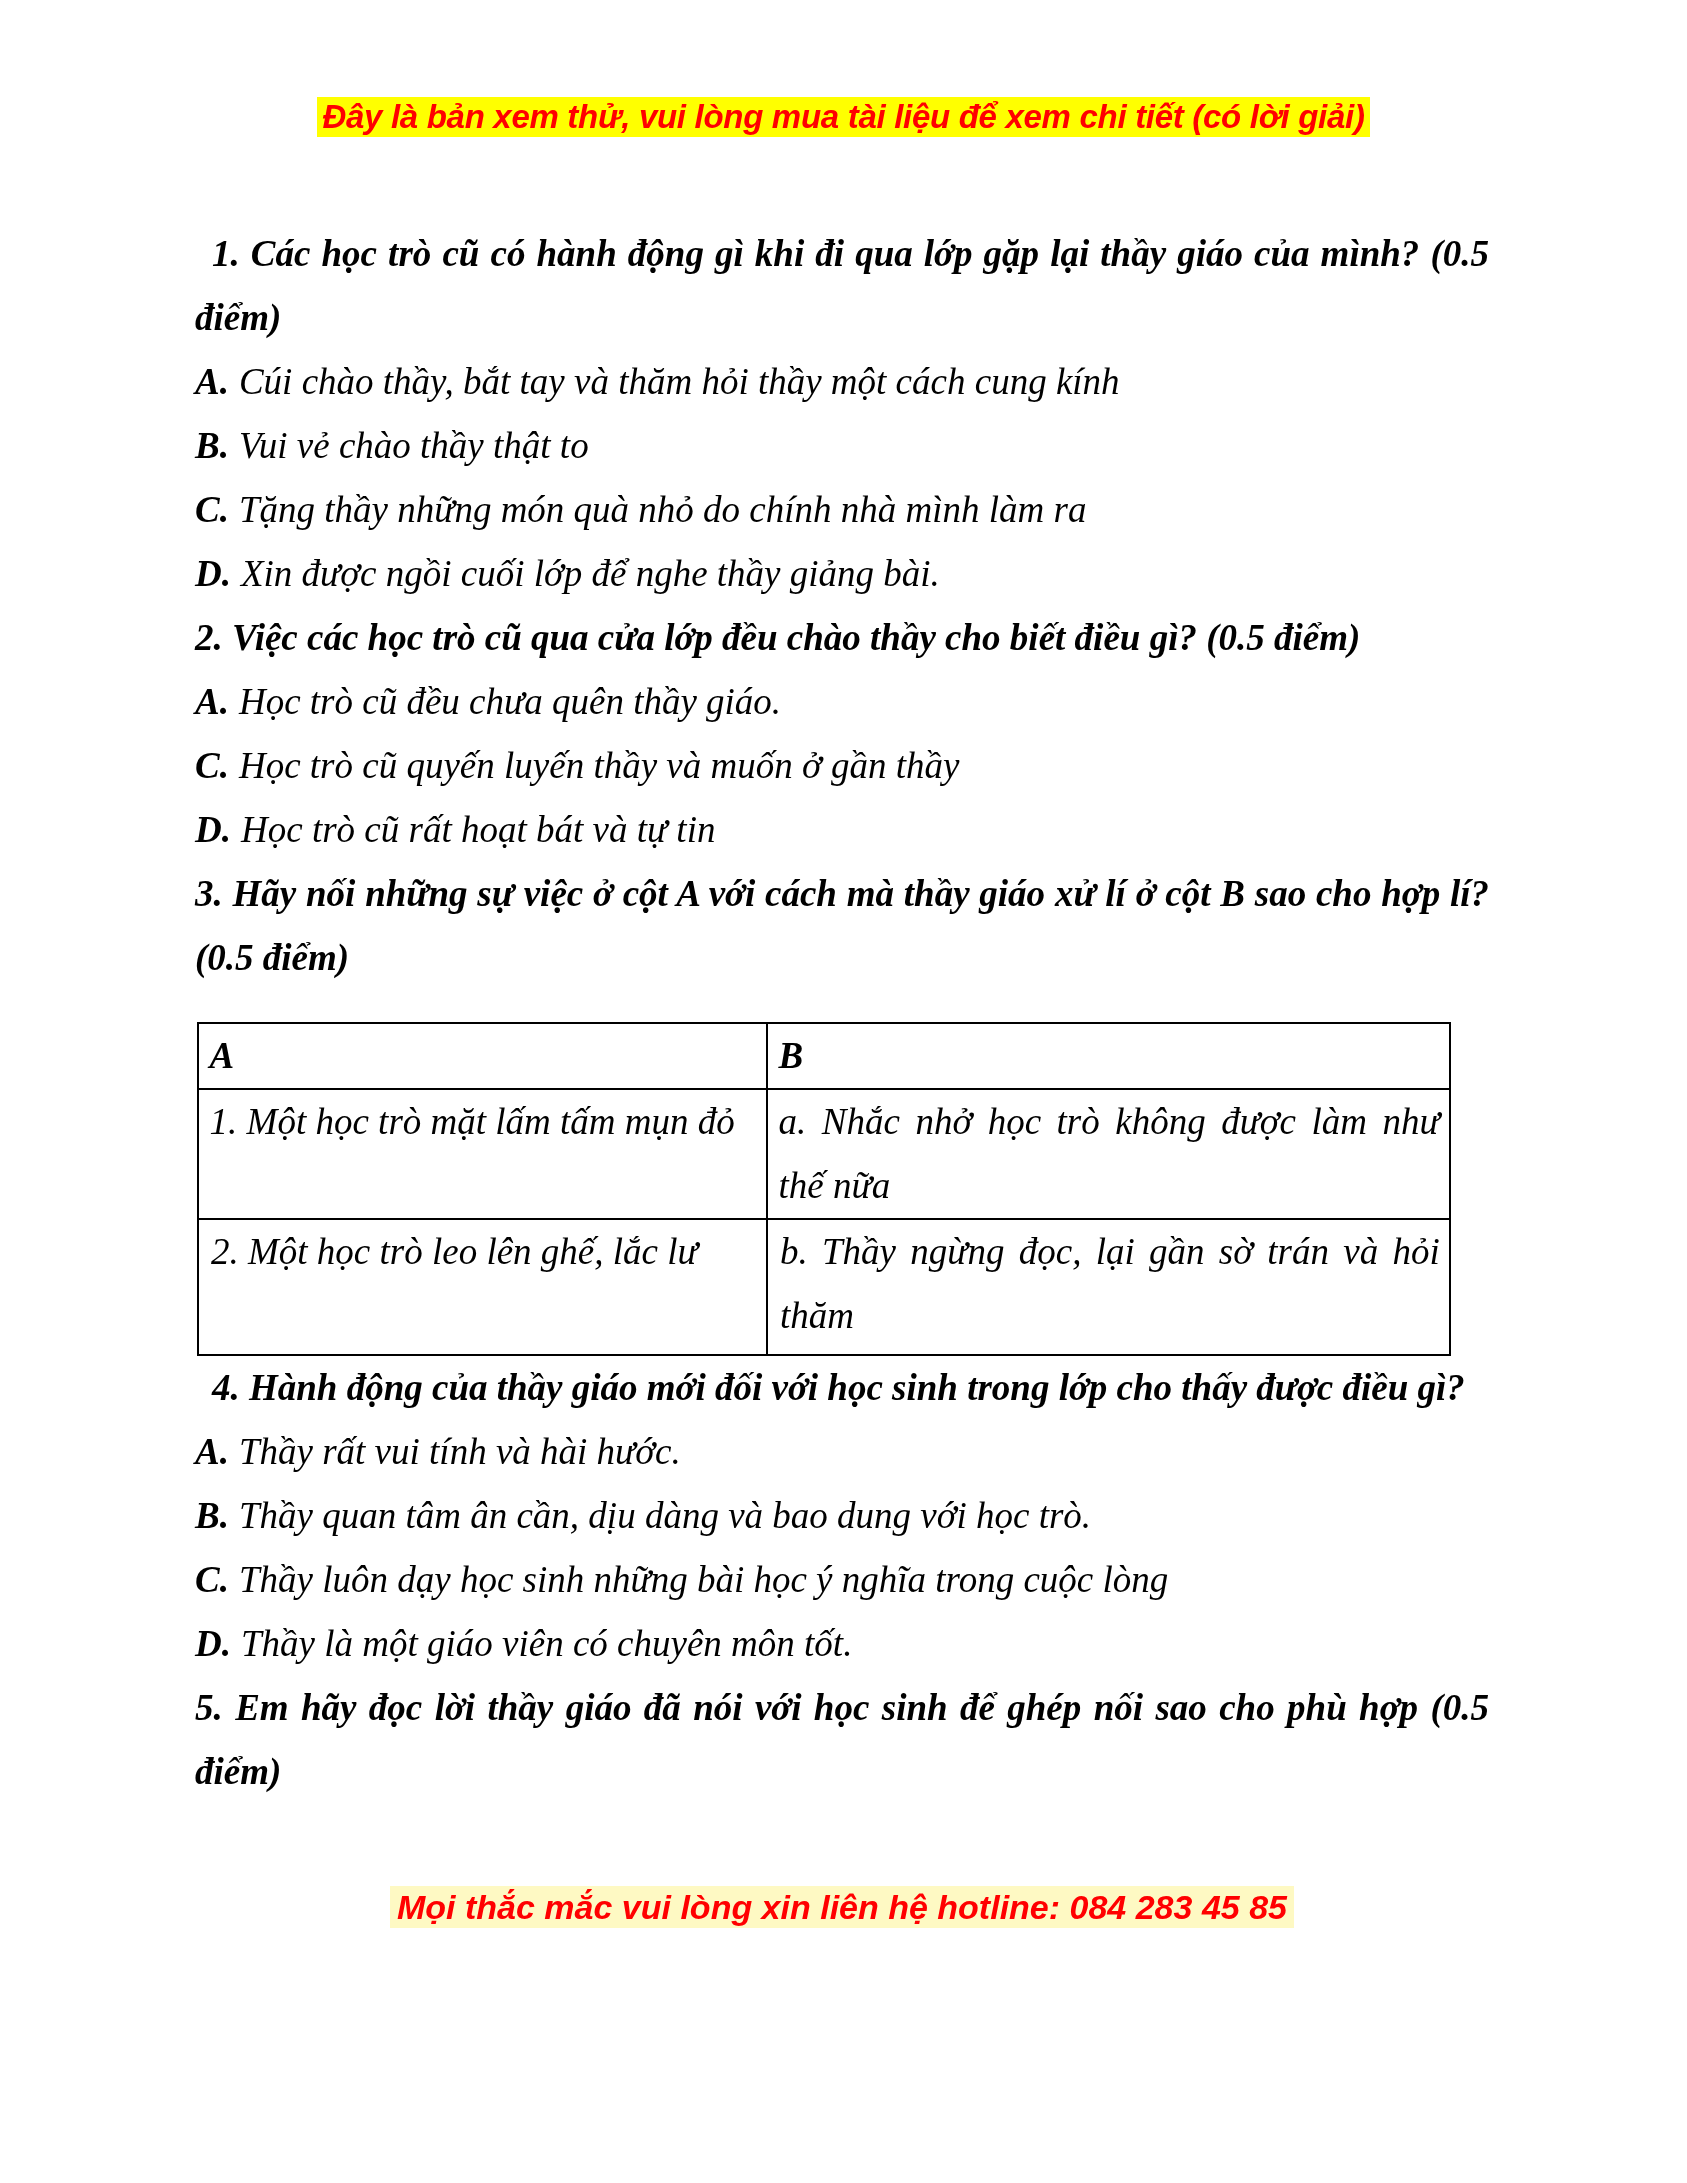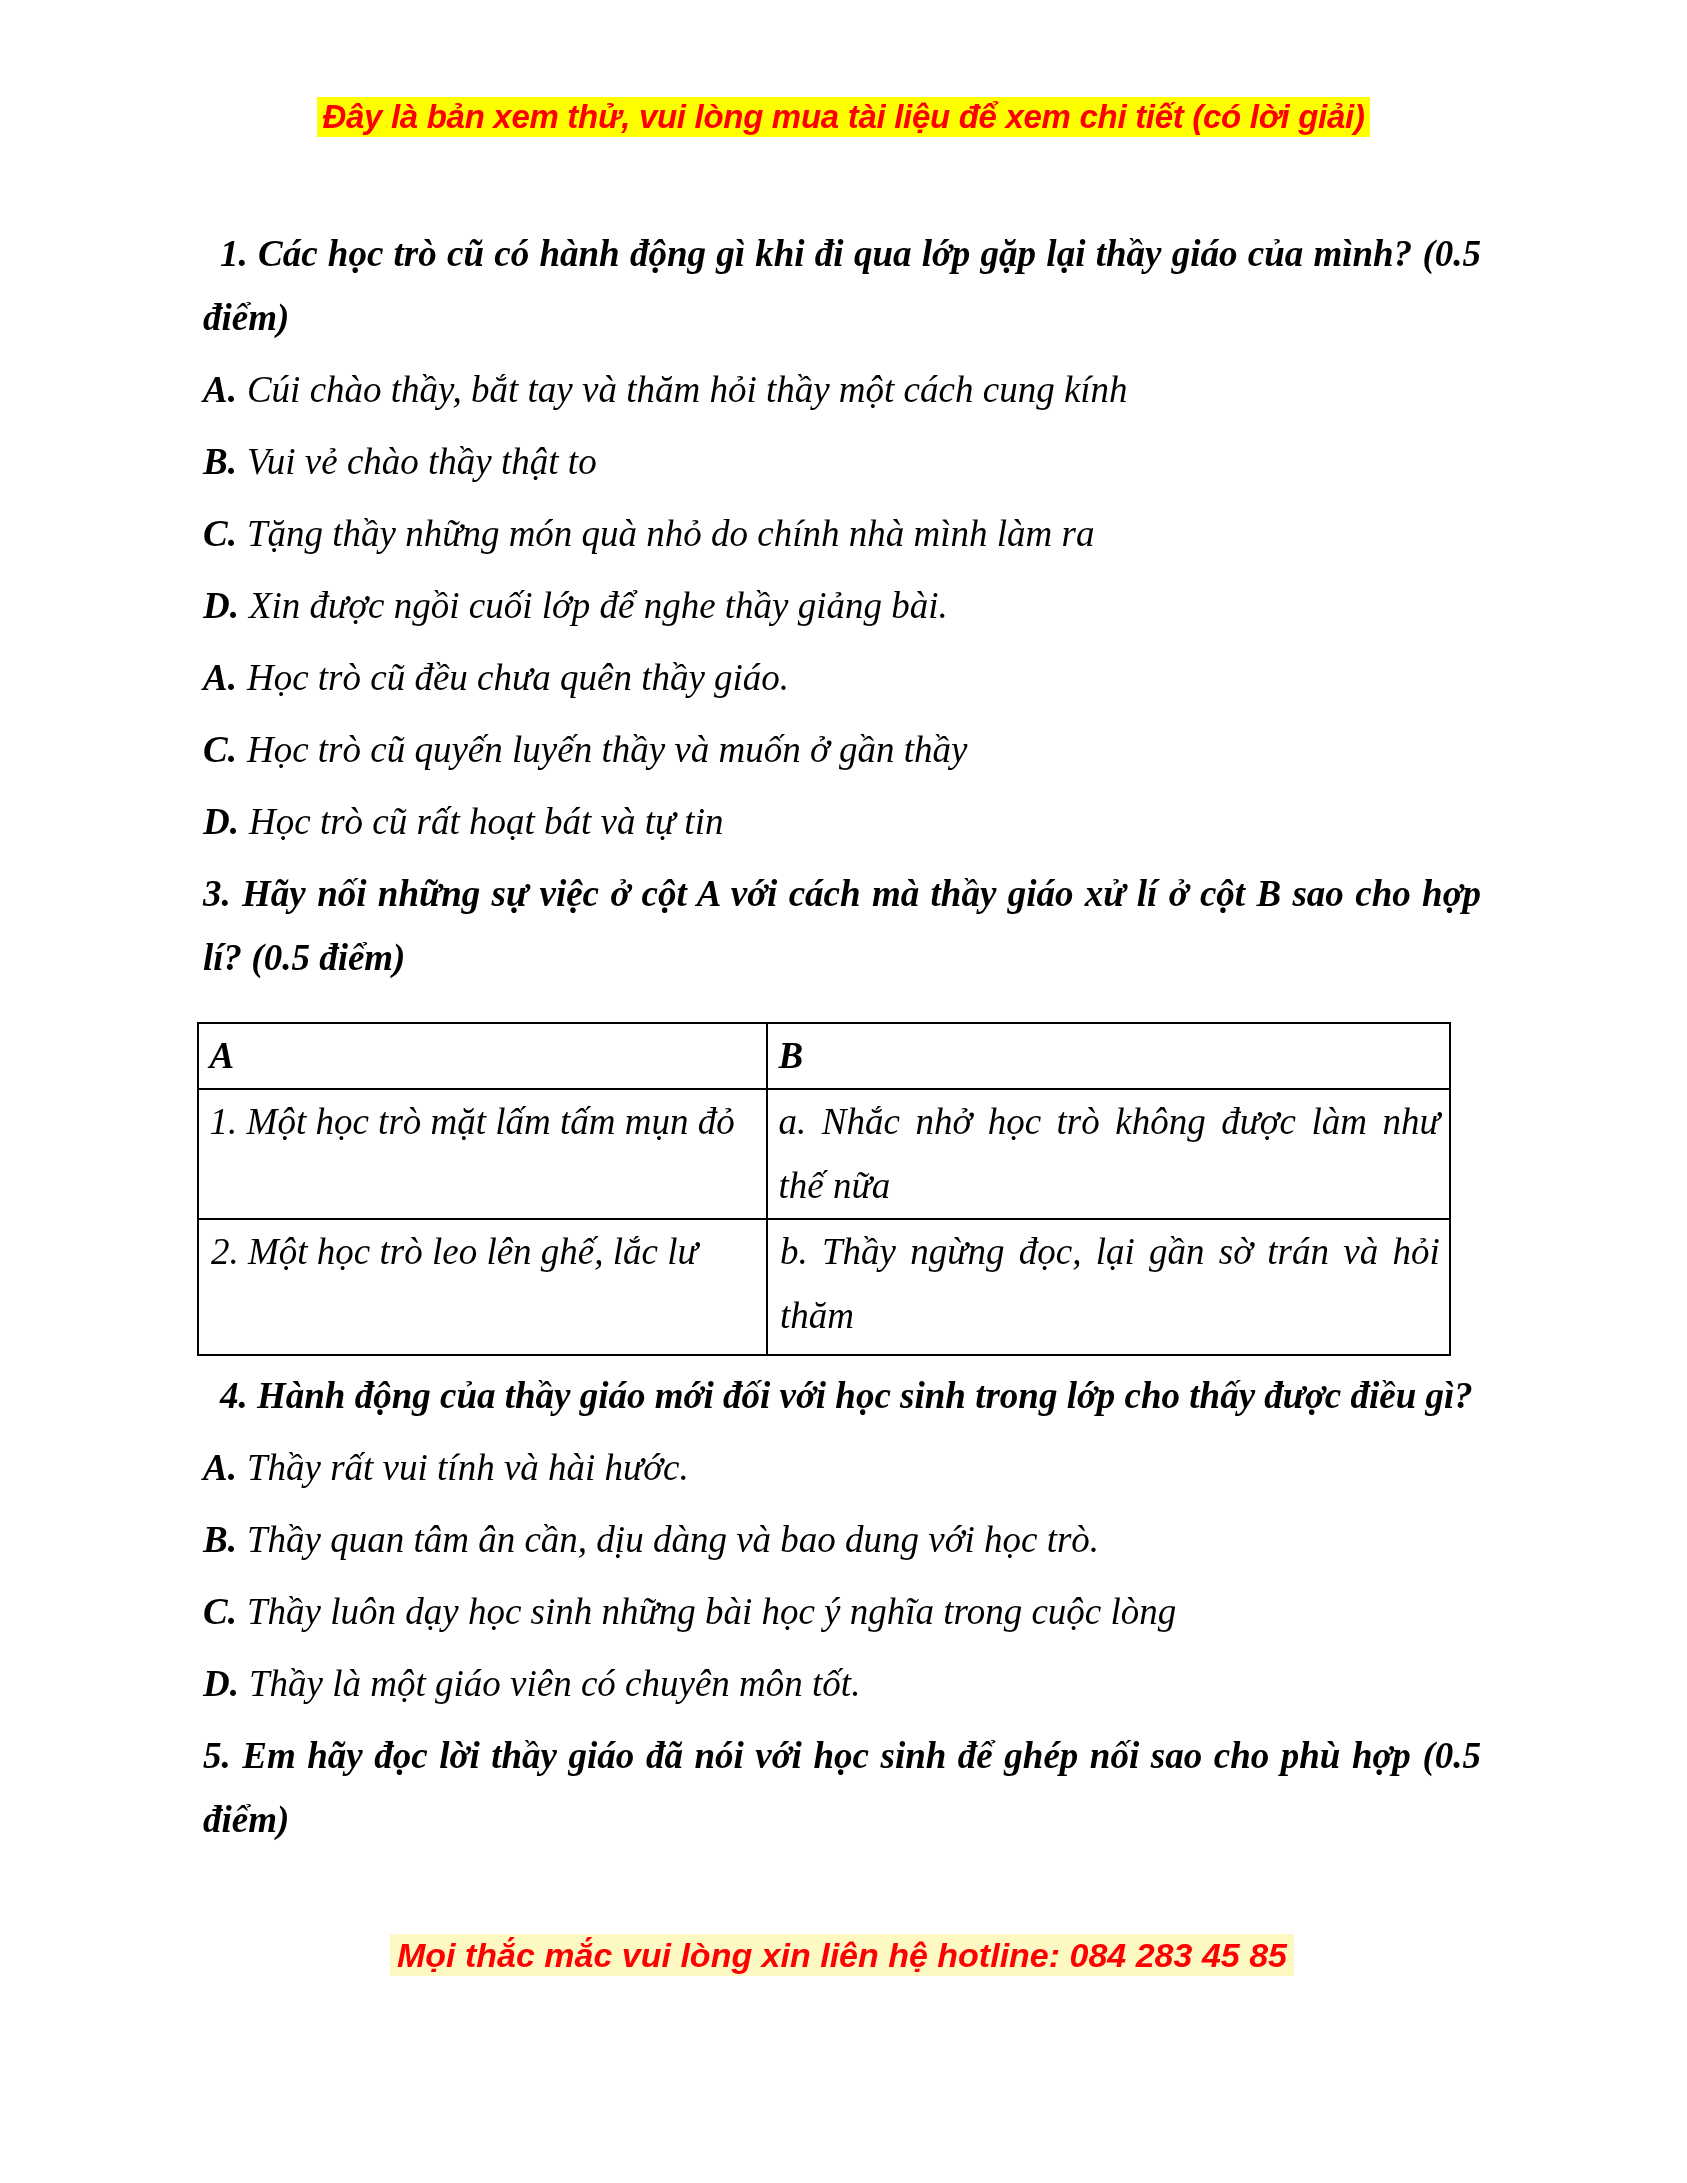--- a/index.html
+++ b/index.html
@@ -30,21 +30,21 @@
     line-height: 40px;
     letter-spacing: -0.3px;
     padding: 0 5.3px;
     white-space: nowrap;
   }
   .content {
     margin: 85px 198px 0 195px; 
     font-size: 37px;
     line-height: 64px;
   }
-  .content p { margin: 8px; padding: 0; }
+  .content p { margin: 0; padding: 0; }
   p.q {
     font-weight: bold;
     text-align: justify;
   }
   p.q.indent { text-indent: 17px; }
   p.opt { text-align: left; }
   p.opt .opt-label { font-weight: bold; margin-right: 10px; }
   table.match {
     border-collapse: collapse;
     table-layout: fixed;
@@ -95,20 +95,21 @@
   </div>
 
   <div class="content">
 
     <p class="q indent">1. Các học trò cũ có hành động gì khi đi qua lớp gặp lại thầy giáo của mình? (0.5 điểm)</p>
     <p class="opt"><span class="opt-label">A.</span><span>Cúi chào thầy, bắt tay và thăm hỏi thầy một cách cung kính</span></p>
     <p class="opt"><span class="opt-label">B.</span><span>Vui vẻ chào thầy thật to</span></p>
     <p class="opt"><span class="opt-label">C.</span><span>Tặng thầy những món quà nhỏ do chính nhà mình làm ra</span></p>
     <p class="opt"><span class="opt-label">D.</span><span>Xin được ngồi cuối lớp để nghe thầy giảng bài.</span></p>
 
+    <p class="q">2. Việc các học trò cũ qua cửa lớp đều chào thầy cho biết điều gì? (0.5 điểm)</p>
     <p class="opt"><span class="opt-label">A.</span><span>Học trò cũ đều chưa quên thầy giáo.</span></p>
     <p class="opt"><span class="opt-label">C.</span><span>Học trò cũ quyến luyến thầy và muốn ở gần thầy</span></p>
     <p class="opt"><span class="opt-label">D.</span><span>Học trò cũ rất hoạt bát và tự tin</span></p>
 
     <p class="q">3. Hãy nối những sự việc ở cột A với cách mà thầy giáo xử lí ở cột B sao cho hợp lí? (0.5 điểm)</p>
 
     <table class="match">
       <colgroup>
           <col class="col-a">
           <col class="col-b">

